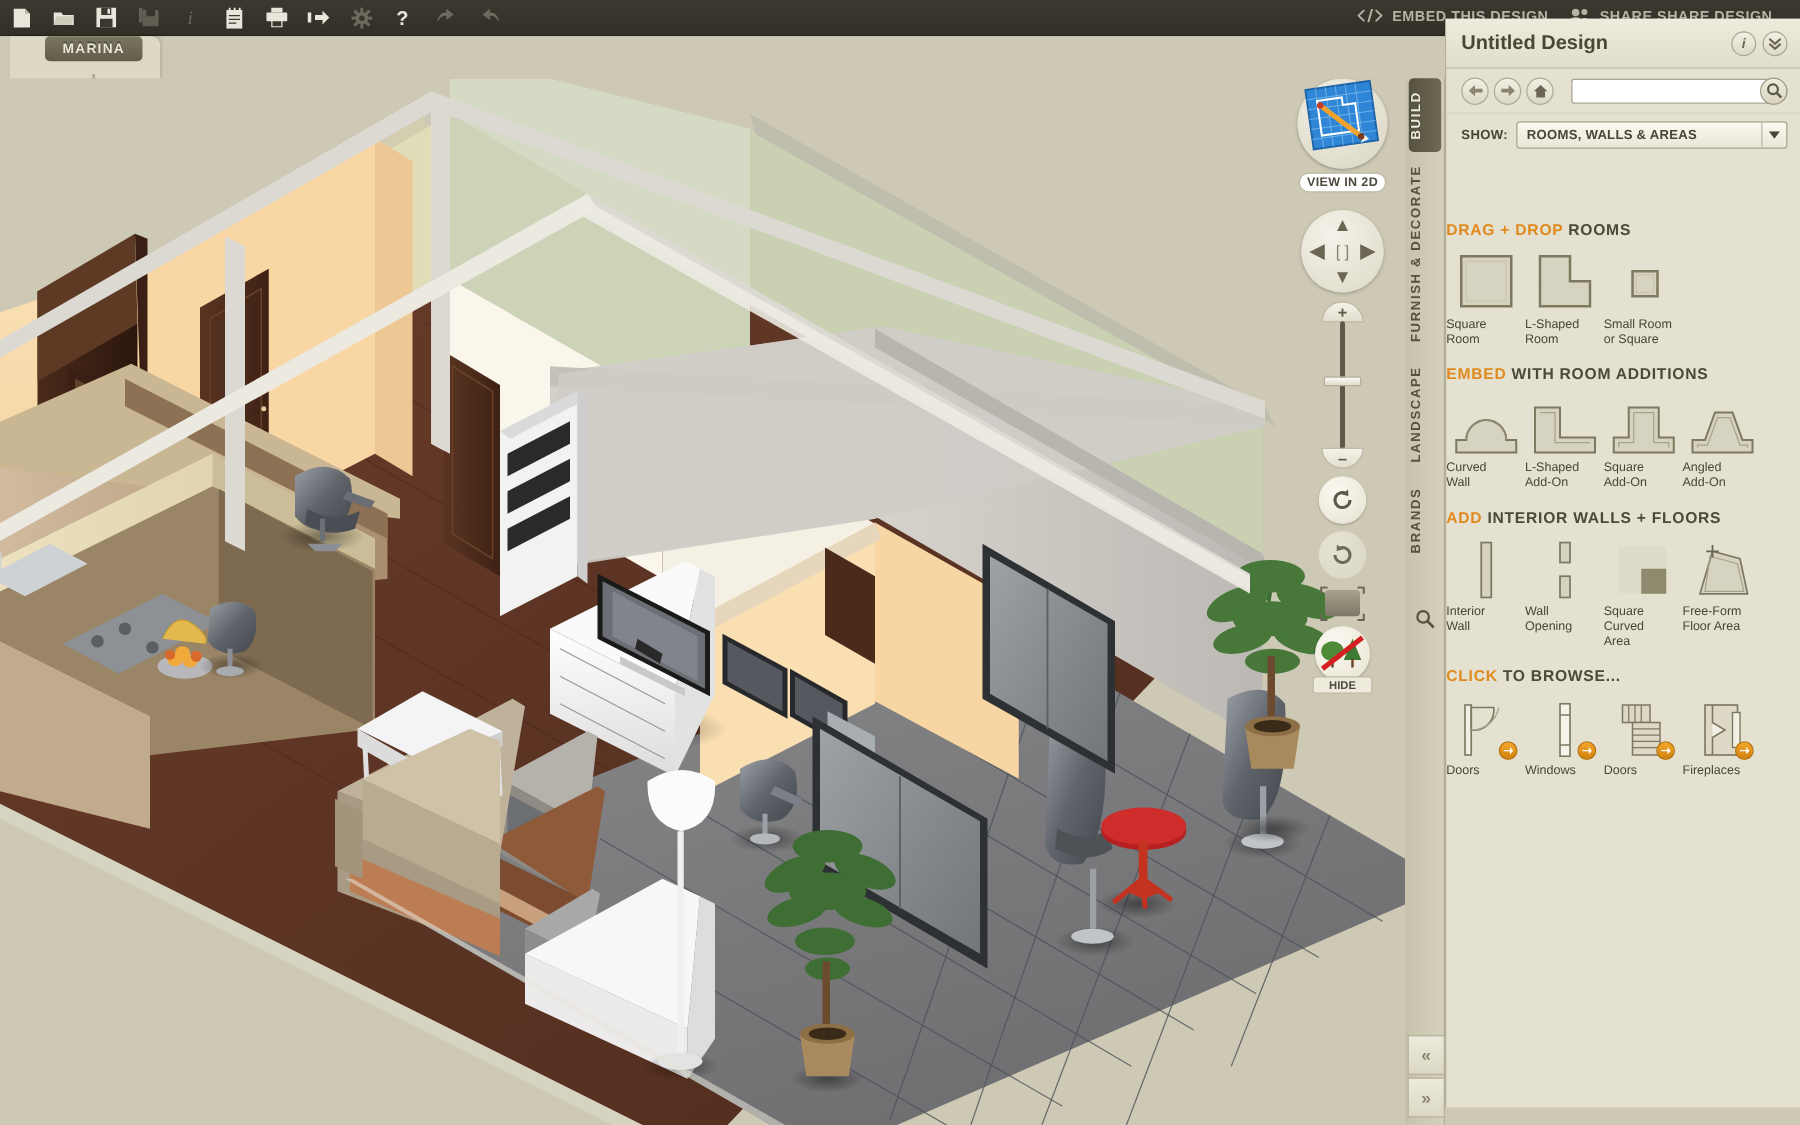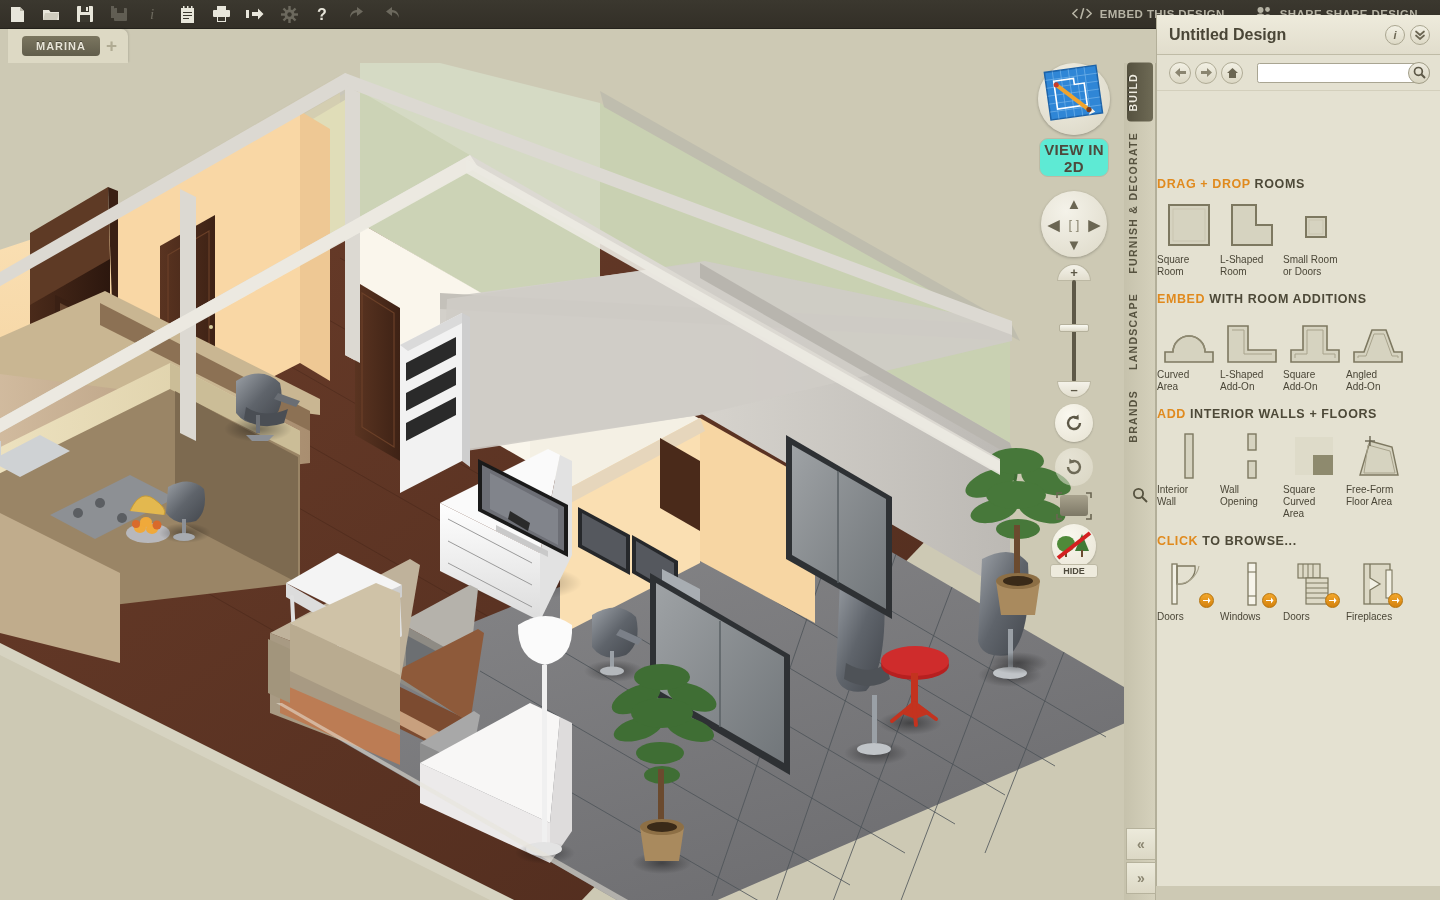--- a/index.html
+++ b/index.html
@@ -8,50 +8,50 @@
 
   
   #toolbar { position: absolute; left:0; top:0; width:1440px; height:29px;
     background: linear-gradient(#3b382f, #332f27); display:flex; align-items:center;
     border-bottom:1px solid #24221c; }
   .tb-icon { width:34px; height:29px; display:flex; align-items:center; justify-content:center;
     cursor:pointer; }
   .tb-icon svg { display:block; }
   .tb-icon.dim { opacity:0.42; }
   .tb-spacer { flex:1; }
-  .tb-right { display:flex; align-items:center; gap:14px; padding-right:14px; }
+  .tb-right { display:flex; align-items:center; gap:0; padding-right:14px; }
   .tb-link { display:flex; align-items:center; gap:7px; color:#b6b3a4; font-size:11.5px;
     font-weight:bold; letter-spacing:0.4px; cursor:pointer; padding:0 8px; }
 
   
   #tabbar { position:absolute; left:0; top:29px; width:1440px; height:34px;
     background:#cdc9b4; }
   #tabgroup { position:absolute; left:8px; top:0; height:34px; width:120px;
     background:#ddd9c4; border-radius:0 7px 0 0; display:flex; align-items:center;
     padding-left:14px; gap:6px;
-    box-shadow: 1px -1px 2px rgba(0,0,0,0.10); }
+    box-shadow: 1px -1px 2px rgba(0,0,0,0.10); flex-direction: column; }
   .proj-tab { background: linear-gradient(#7b7660,#615d4b); color:#e8e5d8;
     font-size:11px; font-weight:bold; letter-spacing:1px; padding:4px 14px;
     border-radius:4px; cursor:pointer; text-shadow:0 -1px 0 rgba(0,0,0,0.35); }
   .tab-add { color:#b0ab93; font-size:19px; font-weight:bold; cursor:pointer;
     line-height:1; padding-bottom:2px; }
 
   
   #canvas { position:absolute; left:0; top:63px; width:1124px; height:837px;
     background:#cdc9b4; overflow:hidden; }
   #scene { position:absolute; left:0; top:0; width:1124px; height:837px; }
 
   
   #vp { position:absolute; right:8px; top:0px; width:84px; z-index:40; }
   .vp2d { width:72px; height:72px; margin:0 auto; border-radius:50%;
     background: radial-gradient(circle at 38% 32%, #f2f0e6, #d9d5c3);
     box-shadow:0 1px 3px rgba(0,0,0,0.28); position:relative; cursor:pointer; }
   .vp2d-glyph { position:absolute; left:50%; top:50%; transform:translate(-50%,-54%) rotate(-8deg); }
-  .vp-lbl { margin:3px auto 0; width:70px; text-align:center; font-size:15px;
-    font-weight:bold; color:#4e4a3d; background:#5eead4; border:1px solid #bdb9a4;
+  .vp-lbl { margin:3px auto 0; width:70px; text-align:center; font-size:10px;
+    font-weight:bold; color:#4e4a3d; background:#ffffff; border:1px solid #bdb9a4;
     border-radius:9px; padding:1.5px 0; letter-spacing:0.3px; cursor:pointer; }
   .pan-dial { width:66px; height:66px; margin:14px auto 0; border-radius:50%;
     background: radial-gradient(circle at 38% 30%, #f4f2e9, #ddd9c8);
     box-shadow:0 1px 3px rgba(0,0,0,0.25); position:relative; }
   .pan-a { position:absolute; color:#6b6653; font-size:15px; font-weight:bold;
     cursor:pointer; line-height:1; }
   .pan-up{ left:50%; top:5px; transform:translateX(-50%);}
   .pan-dn{ left:50%; bottom:5px; transform:translateX(-50%);}
   .pan-lf{ left:7px; top:50%; transform:translateY(-50%);}
   .pan-rt{ right:7px; top:50%; transform:translateY(-50%);}
@@ -736,20 +736,31 @@
       <input type="text" value="" placeholder="" style="">
       <div class="s-mag">
         <svg width="13" height="13" viewBox="0 0 13 13">
             <circle cx="5.4" cy="5.4" r="3.9" fill="none" stroke="#5d5847" stroke-width="1.7"></circle>
             <line x1="8.3" y1="8.3" x2="12" y2="12" stroke="#5d5847" stroke-width="2"></line>
           </svg>
       </div>
     </div>
   </div>
 
+  <div id="p-show">
+    <span class="show-lbl">SHOW:</span>
+    <div class="show-sel">
+      <span>ROOMS, WALLS &amp; AREAS</span>
+      <span class="show-arrow">
+        <svg width="9" height="6" viewBox="0 0 9 6">
+            <path d="M0 0h9L4.5 6z" fill="#4a4637"></path>
+          </svg>
+      </span>
+    </div>
+  </div>
 
   <div id="p-body">
 
     <div class="sec-title">
       <span class="hl">DRAG + DROP</span><span> ROOMS</span>
     </div>
     <div class="row">
       <div class="cell">
         <div class="art">
           <svg width="48" height="48" viewBox="0 0 48 48">
@@ -770,37 +781,37 @@
 Room</div>
       </div>
       <div class="cell">
         <div class="art">
           <svg width="48" height="48" viewBox="0 0 48 48">
               <rect x="15" y="16" width="20" height="20" fill="#d6d3c0" stroke="#7d7860" stroke-width="2"></rect>
               <rect x="18" y="19" width="14" height="14" fill="none" stroke="#c9c5b0" stroke-width="1"></rect>
             </svg>
         </div>
         <div class="cap" style="white-space:pre-line">Small Room
-or Doors</div>
+or Square</div>
       </div>
     </div>
 
     <div class="sec-title">
       <span class="hl">EMBED</span><span> WITH ROOM ADDITIONS</span>
     </div>
     <div class="row">
       <div class="cell">
         <div class="art">
           <svg width="52" height="40" viewBox="0 0 52 40">
               <path d="M2 38V28h8a16 16 0 0 1 32 0h8v10z" fill="#d6d3c0" stroke="#7d7860" stroke-width="1.6"></path>
               <path d="M10 28a16 16 0 0 1 32 0" fill="none" stroke="#8f8a72" stroke-width="1.4"></path>
             </svg>
         </div>
         <div class="cap" style="white-space:pre-line">Curved
-Area</div>
+Wall</div>
       </div>
       <div class="cell">
         <div class="art">
           <svg width="52" height="40" viewBox="0 0 52 40">
               <path d="M2 2h20v24h28v12H2z" fill="#d6d3c0" stroke="#7d7860" stroke-width="1.6"></path>
               <path d="M6 6h12v24h28" fill="none" stroke="#a8a38c" stroke-width="1"></path>
             </svg>
         </div>
         <div class="cap" style="white-space:pre-line">L-Shaped
 Add-On</div>

